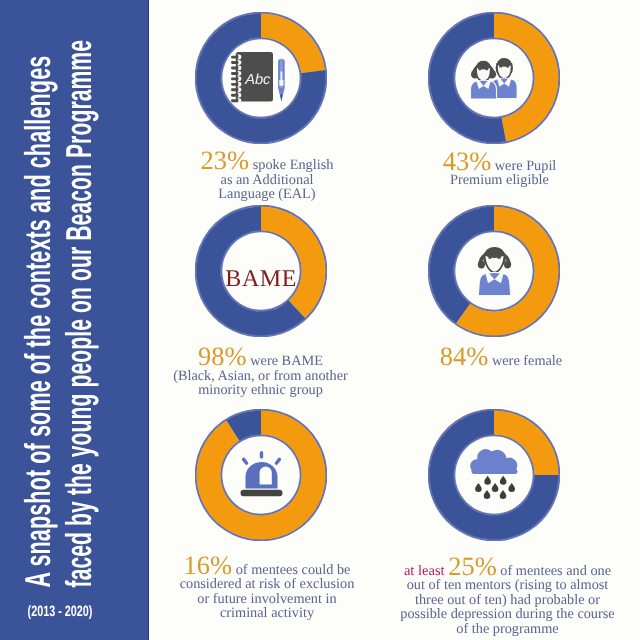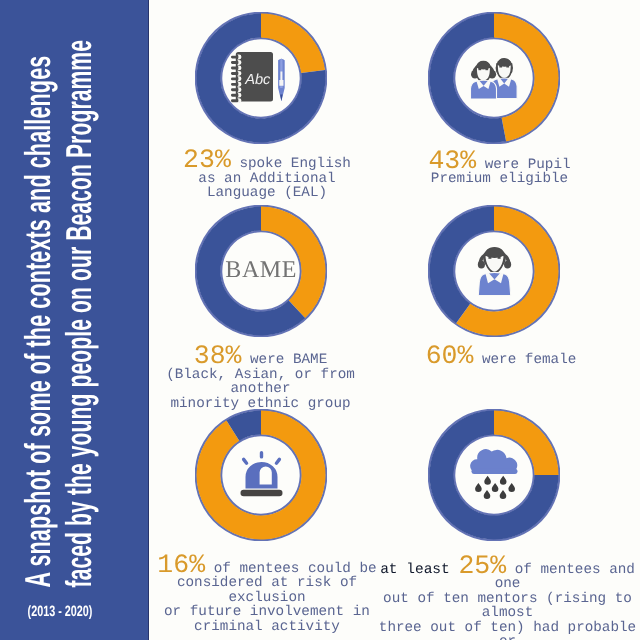--- a/index.html
+++ b/index.html
@@ -47,23 +47,23 @@
     transform:scaleX(0.72);transform-origin:center center;
   }
 
   
   .cell{position:absolute;}
   .donut{position:relative;}
   .donut svg{display:block;}
   .icon-wrap{position:absolute;left:0;top:0;width:100%;height:100%;
              display:flex;align-items:center;justify-content:center;}
   .caption{position:absolute;text-align:center;color:#5a6591;
-           font-size:14.3px;line-height:14.6px;font-family:Liberation Mono, monospace;}
+           font-size:14.3px;line-height:14.6px;}
   .pct{color:#d99a2b;font-size:26.5px;line-height:14.6px;}
-  .bame{font-size:24px;color:#737373;letter-spacing:0.6px;position:relative;top:0px;text-align:right;}
+  .bame{font-size:24px;color:#7f1d1d;letter-spacing:0.6px;position:relative;top:9px;text-align:right;}
 </style>
 </head>
 <body>
 
 <div id="page">
 
   <div class="sidebar">
     <div class="title-rot">
       <div class="title-line l1">A snapshot of some of the contexts and challenges</div>
       <div class="title-line l2">faced by the young people on our Beacon Programme</div>
@@ -188,21 +188,21 @@
      <svg width="132" height="132" viewBox="0 0 132 132">
    <path d="M66 0.7999999999999972A65.2 65.2 0 1 1 65.99348000001086 0.8000003259999886L65.99602000000664 26.200000198999994A39.800000000000004 39.800000000000004 0 1 0 66 26.199999999999996Z" fill="none" stroke="#6473b5" stroke-width="2.2"></path>
    <path d="M66 1.5499999999999972A64.45 64.45 0 0 1 110.119060977104 112.98202803730996L93.75838514540834 95.55967784193822A40.550000000000004 40.550000000000004 0 0 0 66 25.449999999999996Z" fill="#f39a0f"></path>
    <path d="M110.119060977104 112.98202803730996A64.45 64.45 0 1 1 65.99999999999999 1.5499999999999972L65.99999999999999 25.449999999999996A40.550000000000004 40.550000000000004 0 1 0 93.75838514540834 95.55967784193822Z" fill="#3a5399"></path>
   </svg>
      <div class="icon-wrap">
             <span class="bame">BAME</span>
           </div>
    </div>
       </div>
-      <div class="caption" style="top: 349px; left: 140.5px; width: 240px;"><span class="pct">38%</span> were BAME<br>(Black, Asian, or from another<br>minority ethnic group<br></div>
+      <div class="caption" style="top: 349px; left: 140.5px; width: 240px;"><span class="pct">98%</span> were BAME<br>(Black, Asian, or from another<br>minority ethnic group<br></div>
       <div class="cell" style="left: 428.3px; top: 204.5px;">
         <div class="donut">
      <svg width="132" height="132" viewBox="0 0 132 132">
    <path d="M66 0.7999999999999972A65.2 65.2 0 1 1 65.99348000001086 0.8000003259999886L65.99602000000664 26.200000198999994A39.800000000000004 39.800000000000004 0 1 0 66 26.199999999999996Z" fill="none" stroke="#6473b5" stroke-width="2.2"></path>
    <path d="M66 1.5499999999999972A64.45 64.45 0 1 1 28.11724048975011 118.14114528746538L42.16530801954022 98.80563912190414A40.550000000000004 40.550000000000004 0 1 0 66 25.449999999999996Z" fill="#f39a0f"></path>
    <path d="M28.11724048975011 118.14114528746538A64.45 64.45 0 0 1 65.99999999999999 1.5499999999999972L65.99999999999999 25.449999999999996A40.550000000000004 40.550000000000004 0 0 0 42.16530801954022 98.80563912190414Z" fill="#3a5399"></path>
   </svg>
      <div class="icon-wrap">
             <span style="display:block;transform:translate(0px,1px) scale(1);">
               <svg width="35" height="49" viewBox="0 0 35 49">
@@ -222,21 +222,21 @@
                   <path d="M20.6 9.5 h3.0 v2.3 h-3.0z"></path>
                 </g>
 
    <path d="M6.6 27.2 q10.9 -3.6 21.8 0 q3.5 1.3 4.3 8 l1.0 13.3 h-32.4 l1.0 -13.3 q0.8 -6.7 4.3 -8z" fill="#6d83cf" stroke="#f9f9f6" stroke-width="1.1"></path>
    <path d="M11.6 25.8 l5.9 6.8 l5.9 -6.8 l3.0 1.3 l-2.4 9.1 l-6.5 -3.9 l-6.5 3.9 l-2.4 -9.1z" fill="#f9f9f6"></path>
  </svg>
             </span>
           </div>
    </div>
       </div>
-      <div class="caption" style="top: 349px; left: 396px; width: 210px;"><span class="pct">60%</span> were female<br></div>
+      <div class="caption" style="top: 349px; left: 396px; width: 210px;"><span class="pct">84%</span> were female<br></div>
       <div class="cell" style="left: 195.2px; top: 408.6px;">
         <div class="donut">
      <svg width="132" height="132" viewBox="0 0 132 132">
    <path d="M66 0.7999999999999972A65.2 65.2 0 1 1 65.99348000001086 0.8000003259999886L65.99602000000664 26.200000198999994A39.800000000000004 39.800000000000004 0 1 0 66 26.199999999999996Z" fill="none" stroke="#6473b5" stroke-width="2.2"></path>
    <path d="M66 1.5499999999999972A64.45 64.45 0 1 1 31.465963063603688 11.583065201395115L44.2722234636017 31.76250262089328A40.550000000000004 40.550000000000004 0 1 0 66 25.449999999999996Z" fill="#f39a0f"></path>
    <path d="M31.465963063603688 11.583065201395115A64.45 64.45 0 0 1 65.99999999999999 1.5499999999999972L65.99999999999999 25.449999999999996A40.550000000000004 40.550000000000004 0 0 0 44.2722234636017 31.76250262089328Z" fill="#3a5399"></path>
   </svg>
      <div class="icon-wrap">
             <span style="display:block;transform:translate(0px,0px) scale(1);">
               <svg width="47" height="47" viewBox="0 0 47 47">
@@ -277,16 +277,16 @@
      <path d="M29.1 35.9 c2.2 3.0 3.3 4.3 3.3 5.8 a3.3 3.3 0 0 1 -6.6 0 c0 -1.5 1.1 -2.8 3.3 -5.8z"></path>
      <path d="M45.7 35.9 c2.2 3.0 3.3 4.3 3.3 5.8 a3.3 3.3 0 0 1 -6.6 0 c0 -1.5 1.1 -2.8 3.3 -5.8z"></path>
      <path d="M21.0 43.0 c2.2 3.0 3.3 4.3 3.3 5.8 a3.3 3.3 0 0 1 -6.6 0 c0 -1.5 1.1 -2.8 3.3 -5.8z"></path>
      <path d="M37.0 43.0 c2.2 3.0 3.3 4.3 3.3 5.8 a3.3 3.3 0 0 1 -6.6 0 c0 -1.5 1.1 -2.8 3.3 -5.8z"></path>
    </g>
  </svg>
             </span>
           </div>
    </div>
       </div>
-      <div class="caption" style="top: 558.5px; left: 377.5px; width: 260px;"><span class="pct"><span style="color:#0f172a;font-size:14.5px">at least </span>25%</span> of mentees and one<br>out of ten mentors (rising to almost<br>three out of ten) had probable or<br>possible depression during the course<br>of the programme<br></div>
+      <div class="caption" style="top: 558.5px; left: 377.5px; width: 260px;"><span class="pct"><span style="color:#be185d;font-size:14.5px">at least </span>25%</span> of mentees and one<br>out of ten mentors (rising to almost<br>three out of ten) had probable or<br>possible depression during the course<br>of the programme<br></div>
     </div>
 
 </div>
 
 </body></html>

